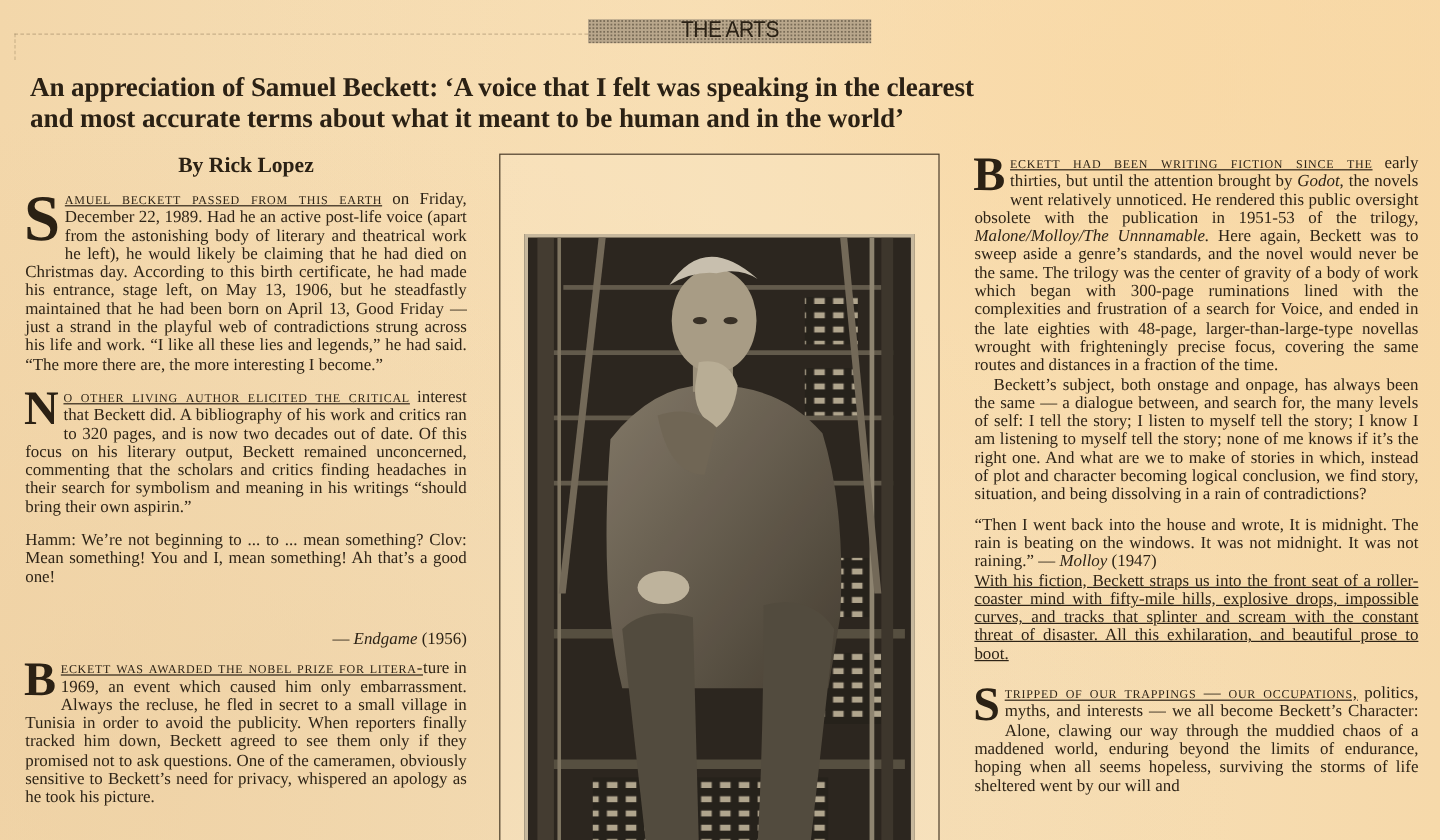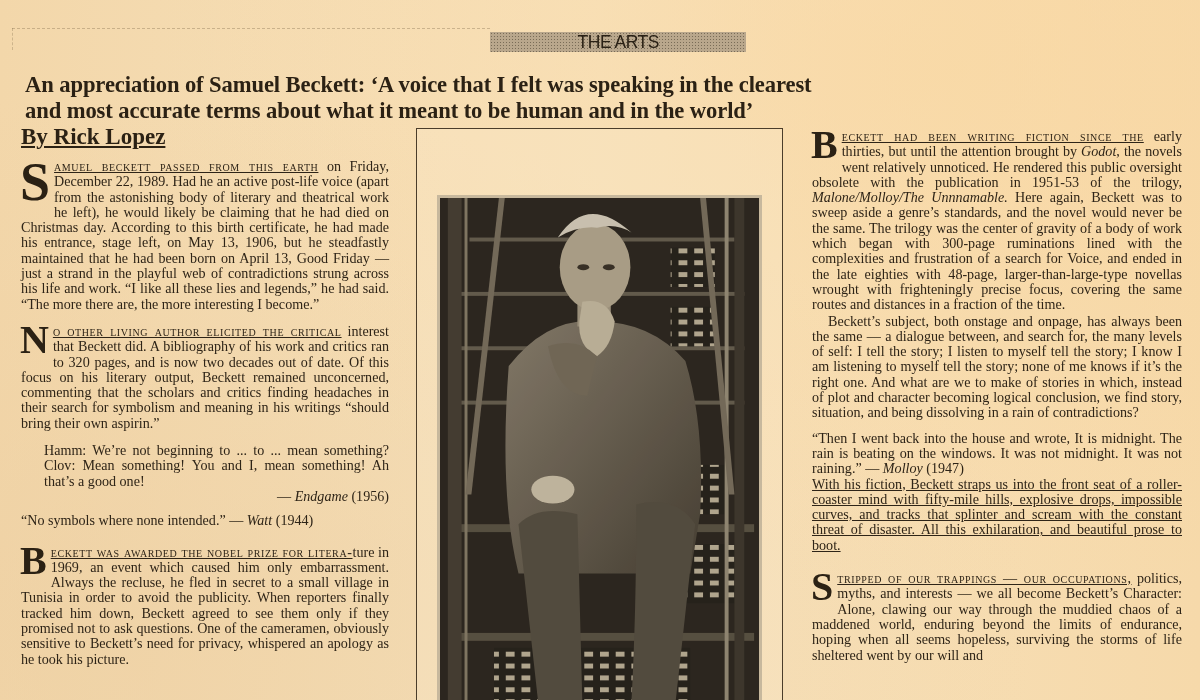--- a/index.html
+++ b/index.html
@@ -18,71 +18,71 @@
     
     .rule-dashed {
       position: absolute; left: 12px; top: 28px; width: 478px; height: 1px;
       border-top: 1px dashed rgba(120,100,70,0.35);
     }
     .rule-side {
       position: absolute; left: 12px; top: 28px; width: 1px; height: 22px;
       border-left: 1px dashed rgba(120,100,70,0.3);
     }
     .section-banner {
-      position: absolute; left: 490px; top: 32px; width: 256px; height: 20px;
+      position: absolute; left: 490px; top: 16px; width: 236px; height: 20px;
       background-color: #b9a78c;
       background-image:
         radial-gradient(circle, rgba(70,60,45,0.55) 0.8px, rgba(0,0,0,0) 1px);
       background-size: 3px 3px;
       display: flex; align-items: center; justify-content: center;
     }
     .section-banner span {
       font-family: "Liberation Sans", "DejaVu Sans", sans-serif;
       font-size: 19px; letter-spacing: -0.5px; color: #2a2115;
       transform: scaleX(0.92); display: inline-block; line-height: 20px;
     }
 
     
     .headline {
-      position: absolute; left: 25px; top: 72px; width: 1060px;
+      position: absolute; left: 25px; top: 60px; width: 1060px;
       font-family: "Liberation Serif", "DejaVu Serif", serif;
       font-weight: bold; font-size: 22.6px; line-height: 26px;
       color: #2b2114; letter-spacing: -0.1px;
     }
 
     
     .col {
       position: absolute; top: 126px;
       font-size: 14.1px; line-height: 15.3px; text-align: justify;
       color: #2e2417;
     }
     .col-left { left: 21px; width: 368px; }
     .col-right { left: 812px; width: 370px; top: 129px; }
 
     .byline {
-      font-weight: bold; font-size: 23px;
-      line-height: 22px; margin-bottom: 11px; color: #2b2114; text-decoration: underline;
+      text-align: center; font-weight: bold; font-size: 18px;
+      line-height: 22px; margin-bottom: 11px; color: #2b2114;
     }
 
     .para { margin-bottom: 12px; }
     .para.tight { margin-bottom: 9px; }
     .para.indent { text-indent: 16px; margin-top: 1px; }
     .para.noflow { margin-bottom: 0; }
 
     .dropcap {
       float: left; font-weight: bold; font-size: 54px; line-height: 42px;
       height: 44px; margin: 2px 4px 0 -1px; color: #2b2114;
       font-family: "Liberation Serif", "DejaVu Serif", serif;
     }
     .dropcap.two { font-size: 40px; line-height: 30px; height: 30px; margin-top: 1px; }
 
     .lead-caps { font-variant: small-caps; text-transform: lowercase; letter-spacing: 0.6px; text-decoration: underline; }
     .lead-caps::first-letter { text-transform: none; }
 
-    .attrib { text-align: right; }
+    .attrib { text-align: right; margin-top: 37px; }
     em, .ital { }
 
     
     .photo-box {
       position: absolute; left: 416px; top: 128px; width: 367px; height: 590px;
       border: 1px solid #4b3d2a;
       background: rgba(250,232,200,0.35);
     }
     .photo {
       position: absolute; left: 20px; top: 66px; width: 325px; height: 520px;
@@ -111,30 +111,27 @@
   <div class="byline">By Rick Lopez</div>
 
   <p class="para">
     <span class="dropcap">S</span><span class="lead-caps">AMUEL BECKETT PASSED FROM THIS EARTH</span><span> on Friday, December 22, 1989. Had he an active post-life voice (apart from the astonishing body of literary and theatrical work he left), he would likely be claiming that he had died on Christmas day. According to this birth certificate, he had made his entrance, stage left, on May 13, 1906, but he steadfastly maintained that he had been born on April 13, Good Friday — just a strand in the playful web of contradictions strung across his life and work. “I like all these lies and legends,” he had said. “The more there are, the more interesting I become.”</span>
   </p>
 
   <p class="para">
     <span class="dropcap two">N</span><span class="lead-caps">O OTHER LIVING AUTHOR ELICITED THE CRITICAL</span><span> interest that Beckett did. A bibliography of his work and critics ran to 320 pages, and is now two decades out of date. Of this focus on his literary output, Beckett remained unconcerned, commenting that the scholars and critics finding headaches in their search for symbolism and meaning in his writings “should bring their own aspirin.”</span>
   </p>
 
-  <p class="para" style="margin-bottom:0;margin-left:23px;">
+  <p class="para" style="margin-bottom:0;">
     <span>Hamm: We’re not beginning to ... to ... mean something? Clov: Mean something! You and I, mean something! Ah that’s a good one!</span>
   </p>
   <p class="para tight attrib">
     <span>— </span><em>Endgame</em><span> (1956)</span>
   </p>
 
-  <p class="para" style="margin-bottom:16px;">
-    <span>“No symbols where none intended.” — </span><em>Watt</em><span> (1944)</span>
-  </p>
 
   <p class="para noflow">
     <span class="dropcap two">B</span><span class="lead-caps">ECKETT WAS AWARDED THE NOBEL PRIZE FOR LITERA-</span><span>ture in 1969, an event which caused him only embarrassment. Always the recluse, he fled in secret to a small village in Tunisia in order to avoid the publicity. When reporters finally tracked him down, Beckett agreed to see them only if they promised not to ask questions. One of the cameramen, obviously sensitive to Beckett’s need for privacy, whispered an apology as he took his picture.</span>
   </p>
 </div>
 
 <div class="photo-box">
   <div class="photo">
     <svg viewBox="0 0 325 520" preserveAspectRatio="none">
       <defs>

